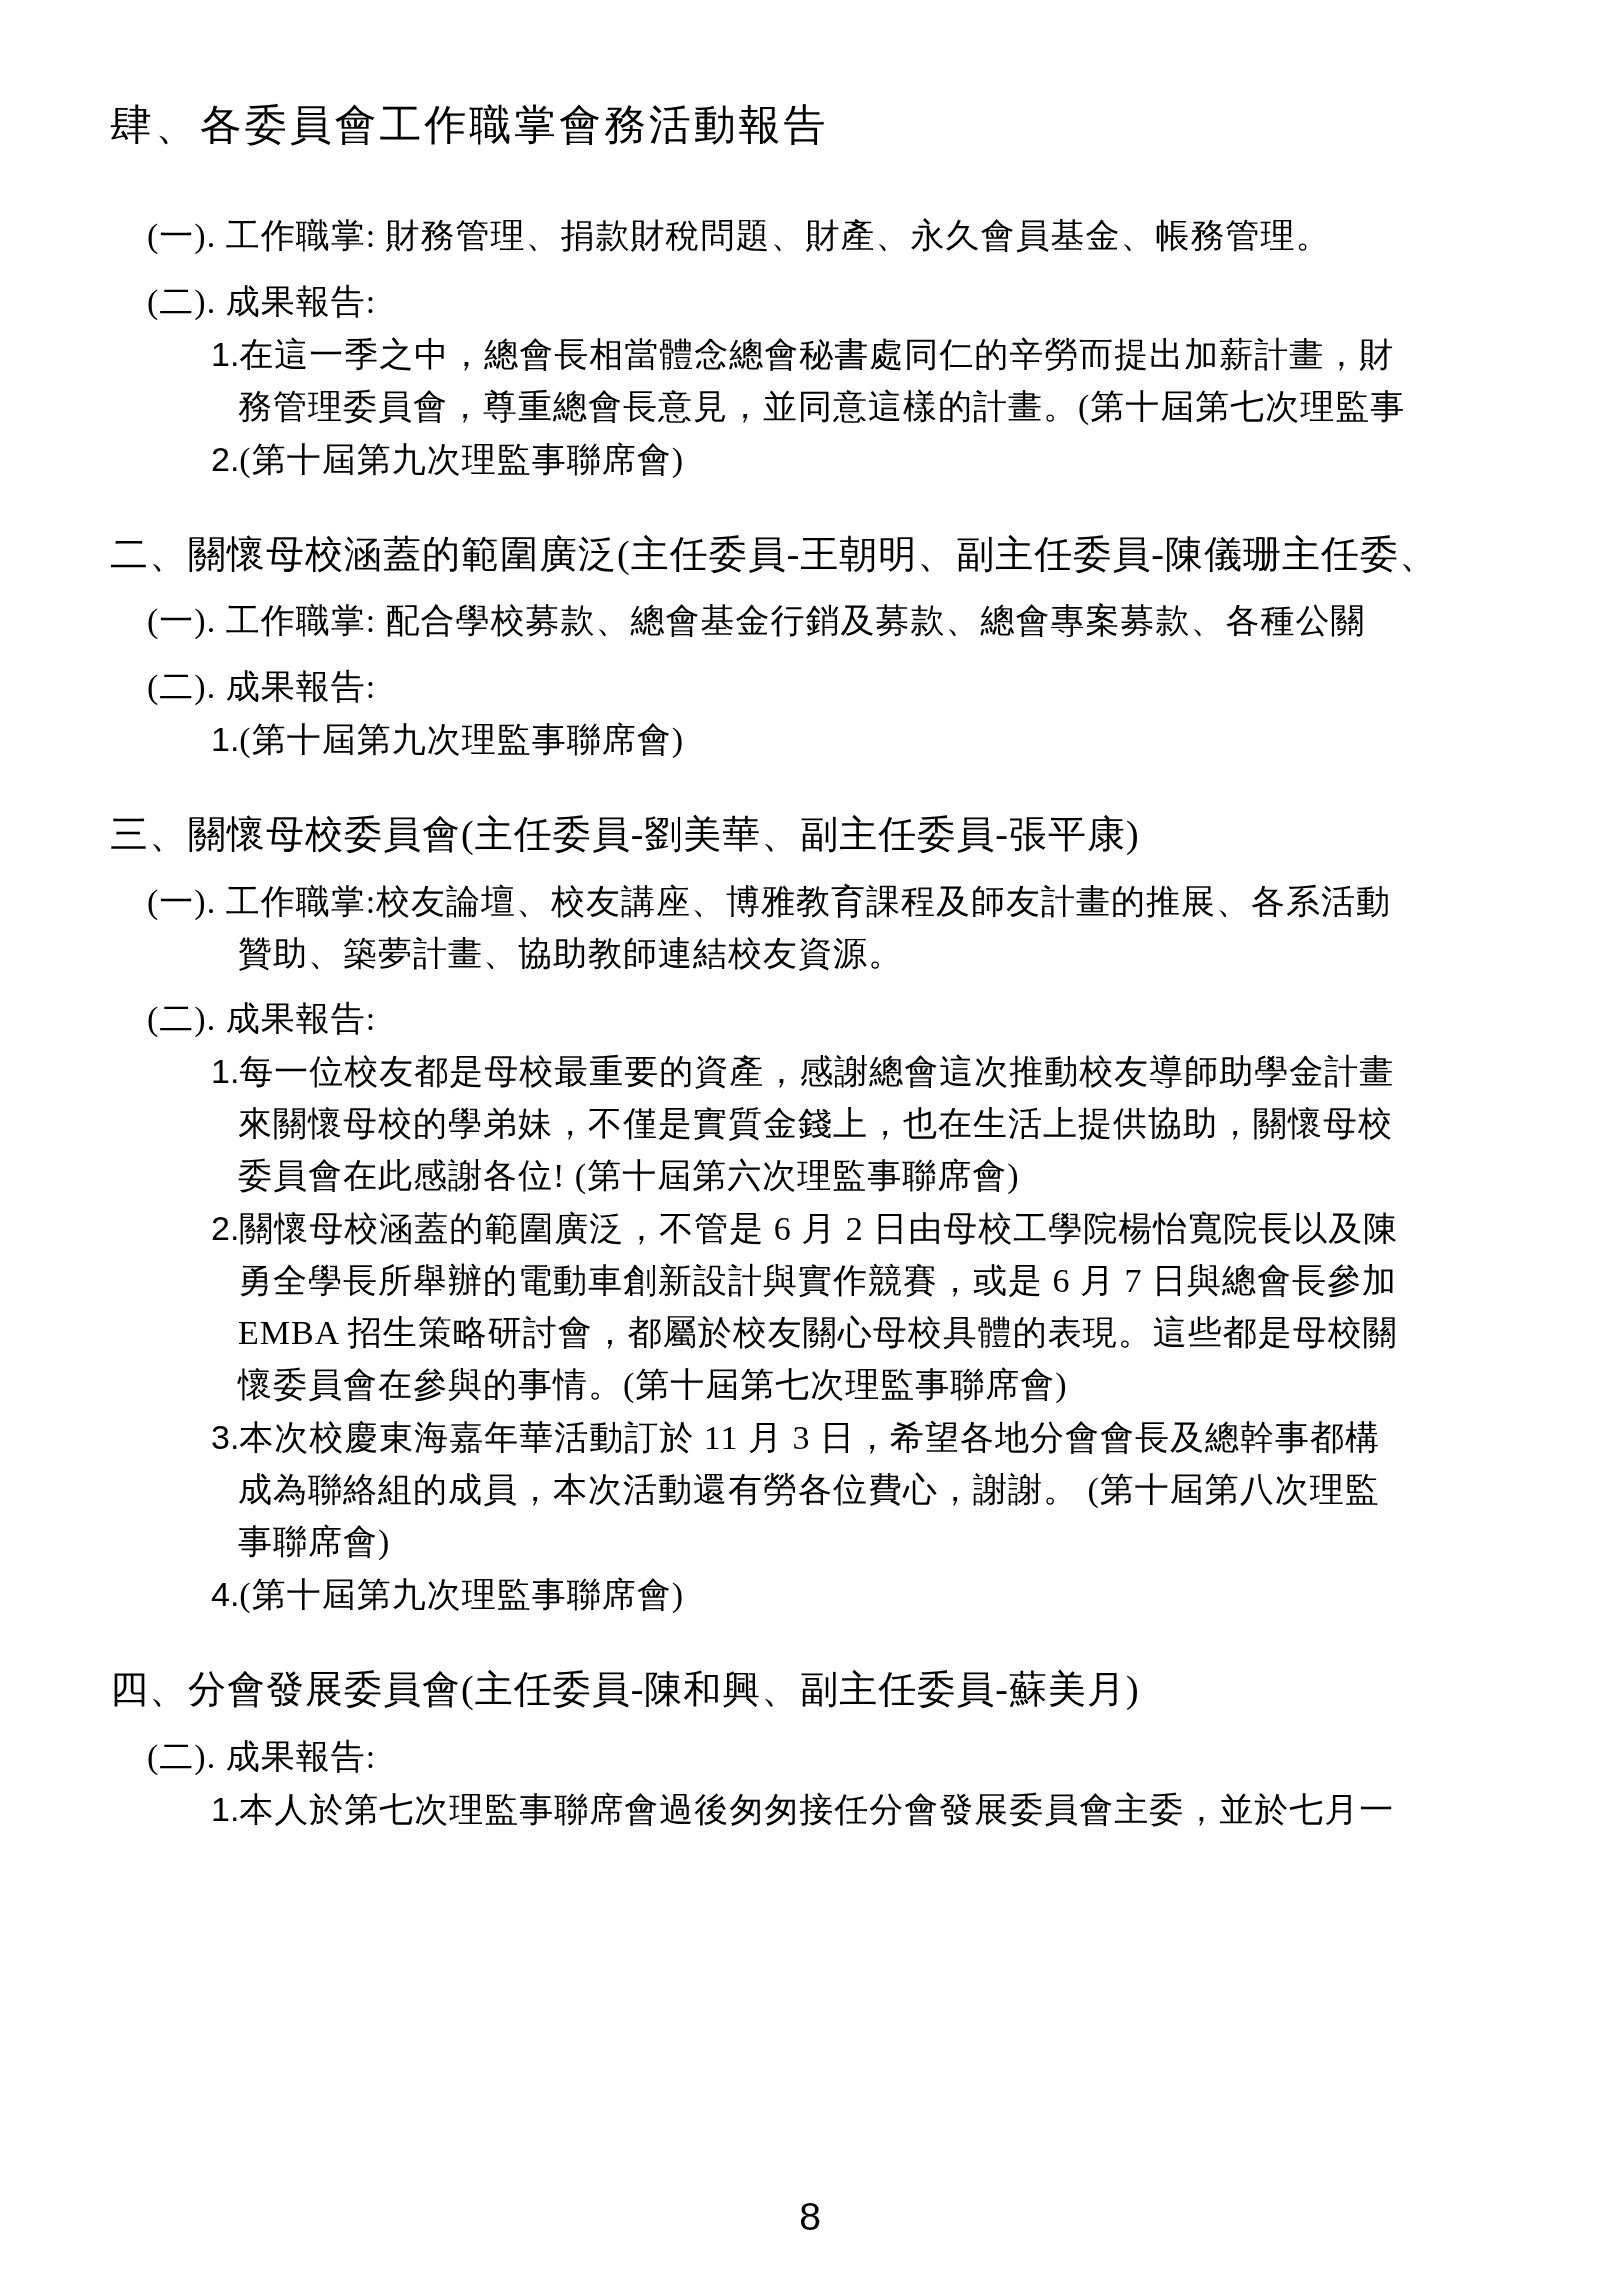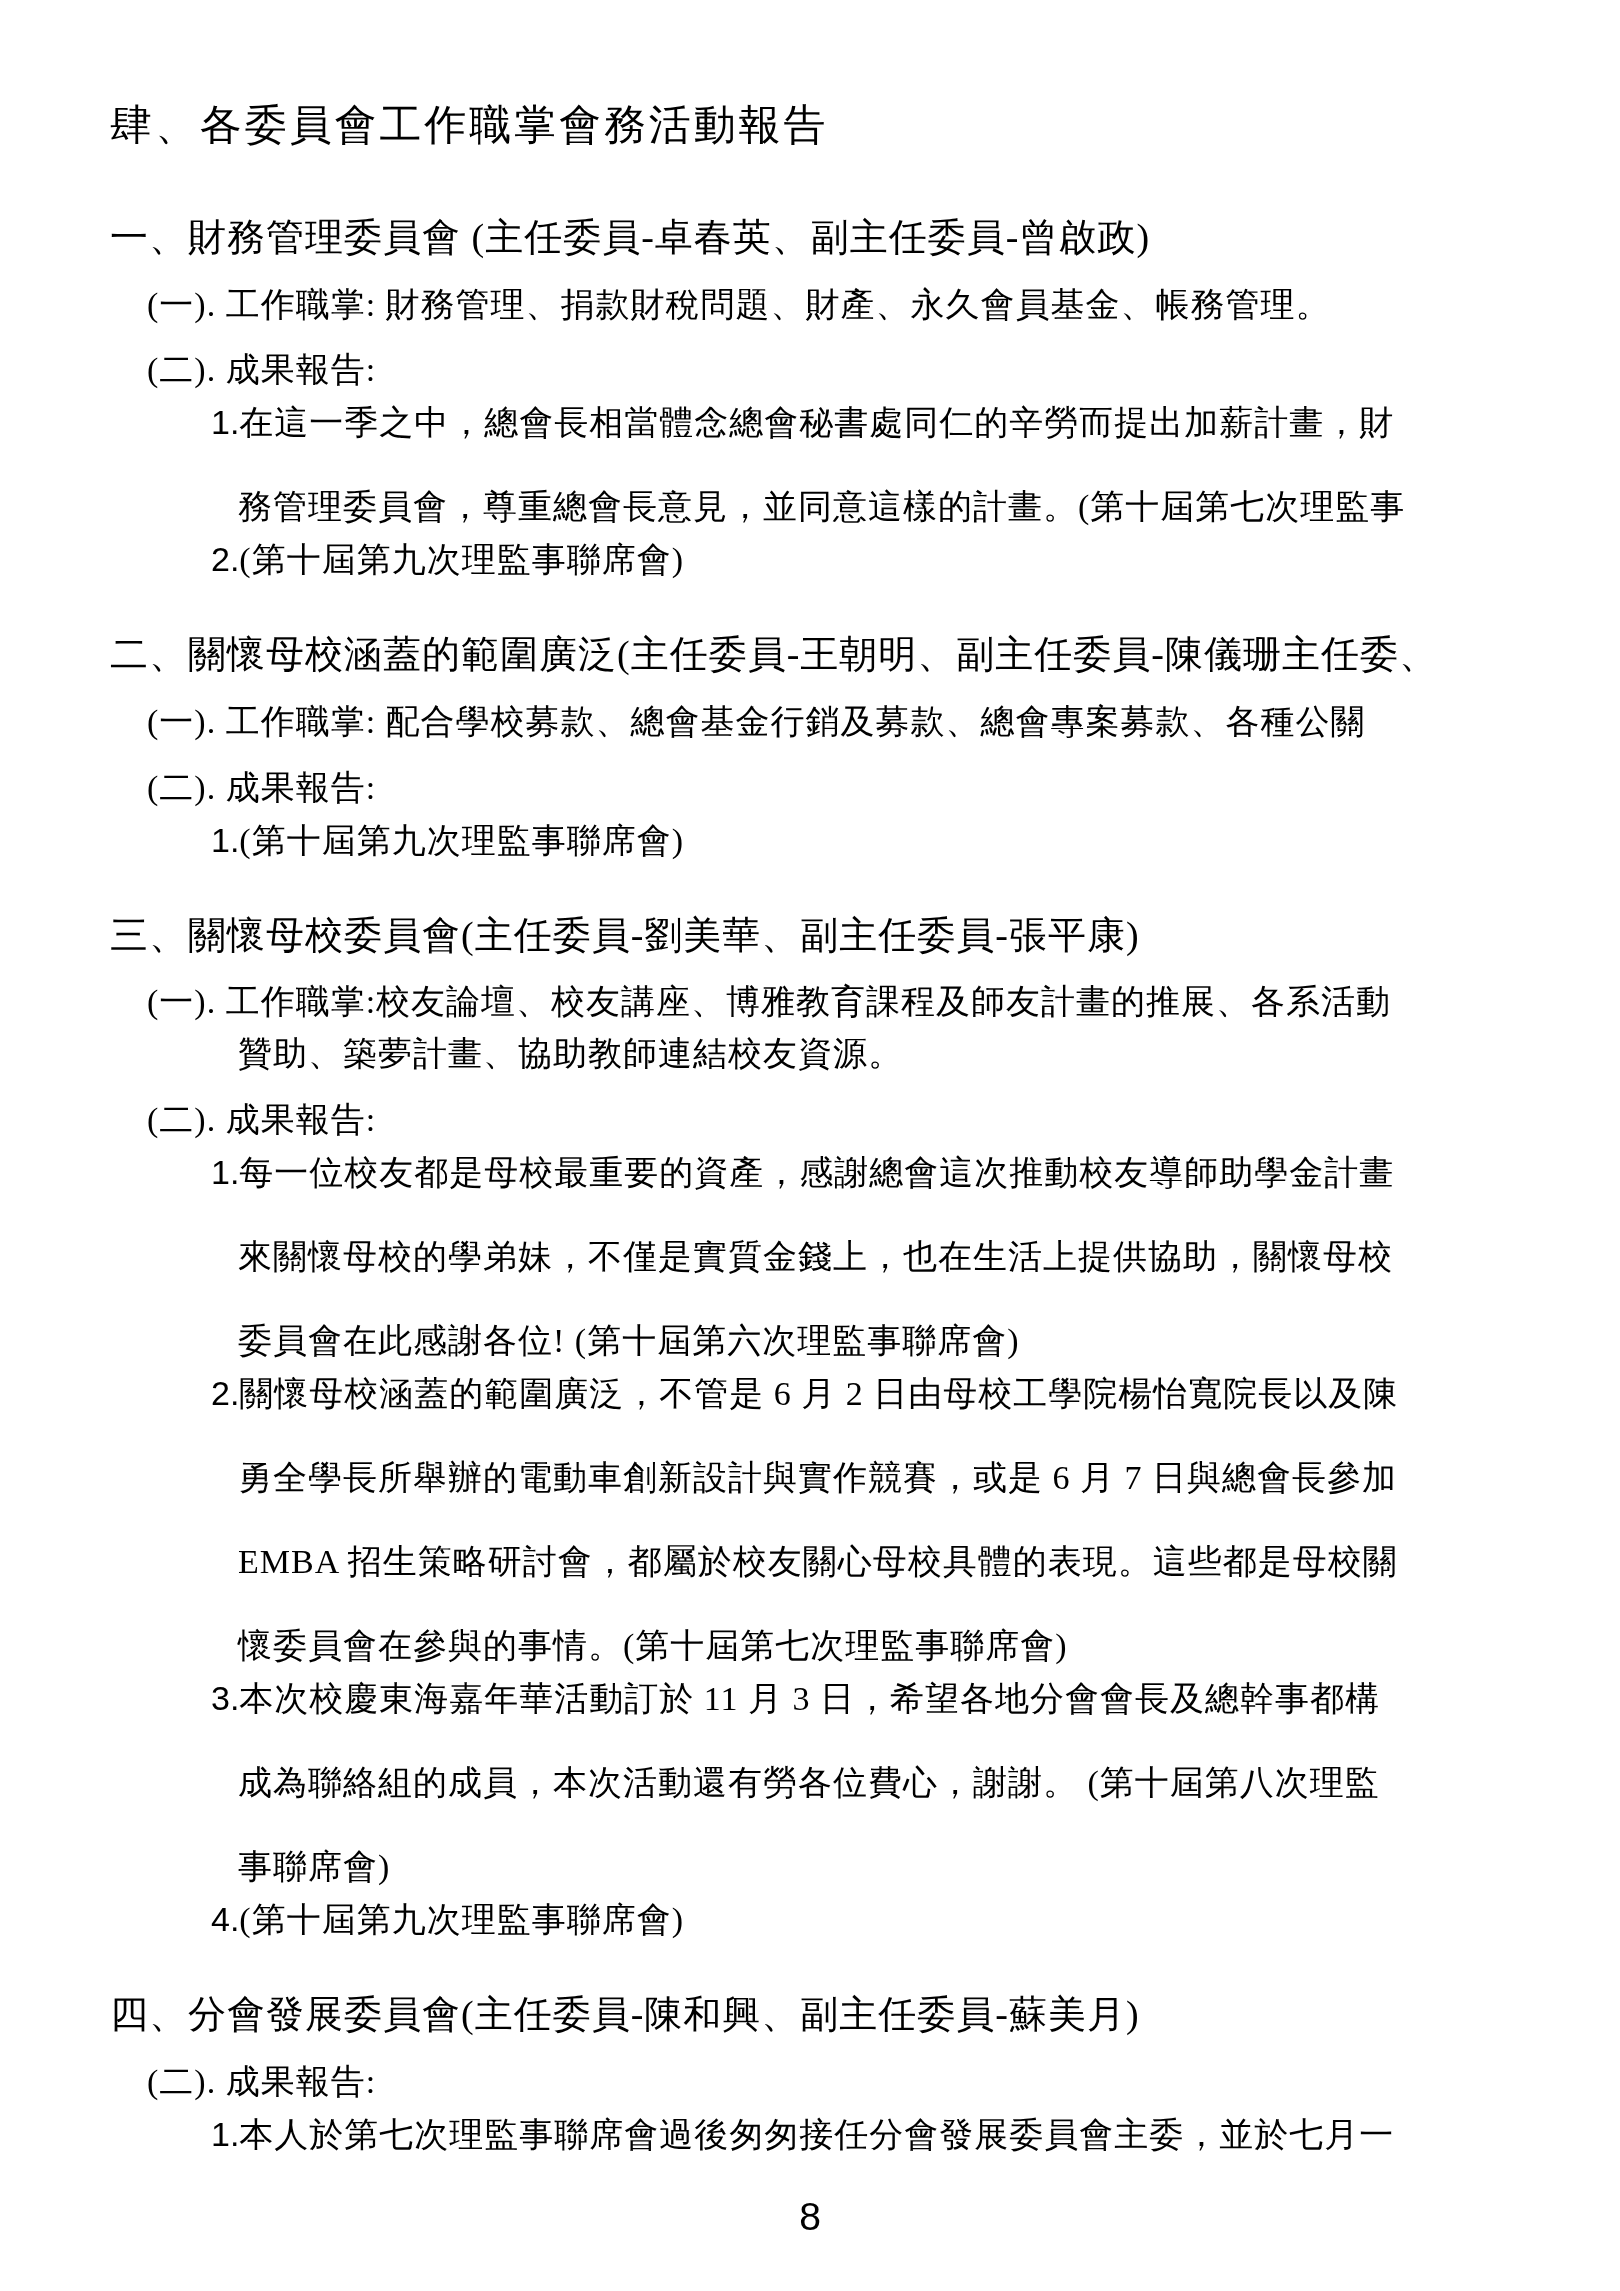--- a/index.html
+++ b/index.html
@@ -38,21 +38,21 @@
   .heading-line, .heading-cont {
     font-size: 38px;
     line-height: 55px;
     letter-spacing: 1px;
     white-space: nowrap;
   }
   .heading-cont { padding-left: 37px; }
   .duty-first, .results-label { padding-left: 37px; margin-top: 13.7px; }
   .duty-cont { padding-left: 128px; }
   .item-line { padding-left: 101px; }
-  .item-cont { padding-left: 128px; margin-top: 32px; }
+  .item-cont { padding-left: 128px; }
   .num {
     font-family: "Liberation Sans", "DejaVu Sans", sans-serif;
     letter-spacing: 0;
   }
   .page-number {
     position: absolute;
     top: 2194px;
     left: 0;
     width: 100%;
     text-align: center;
@@ -62,21 +62,20 @@
   }
 </style>
 </head>
 <body>
 
 <div class="page">
 
   <h1 class="doc-title">肆、各委員會工作職掌會務活動報告</h1>
 
   <section class="committee">
-    <div class="heading-line">一、財務管理委員會 (主任委員-卓春英、副主任委員-曾啟政)</div>
     <div class="line duty-first">(一). 工作職掌: 財務管理、捐款財稅問題、財產、永久會員基金、帳務管理。</div>
     <div class="line results-label">(二). 成果報告:</div>
     <div class="line item-line"><span class="num">1.</span><span>在這一季之中，總會長相當體念總會秘書處同仁的辛勞而提出加薪計畫，財</span></div>
     <div class="line item-cont">務管理委員會，尊重總會長意見，並同意這樣的計畫。(第十屆第七次理監事</div>
     <div class="line item-line"><span class="num">2.</span><span>(第十屆第九次理監事聯席會)</span></div>
   </section>
 
   <section class="committee">
     <div class="heading-line">二、關懷母校涵蓋的範圍廣泛(主任委員-王朝明、副主任委員-陳儀珊主任委、</div>
     <div class="line duty-first">(一). 工作職掌: 配合學校募款、總會基金行銷及募款、總會專案募款、各種公關</div>

